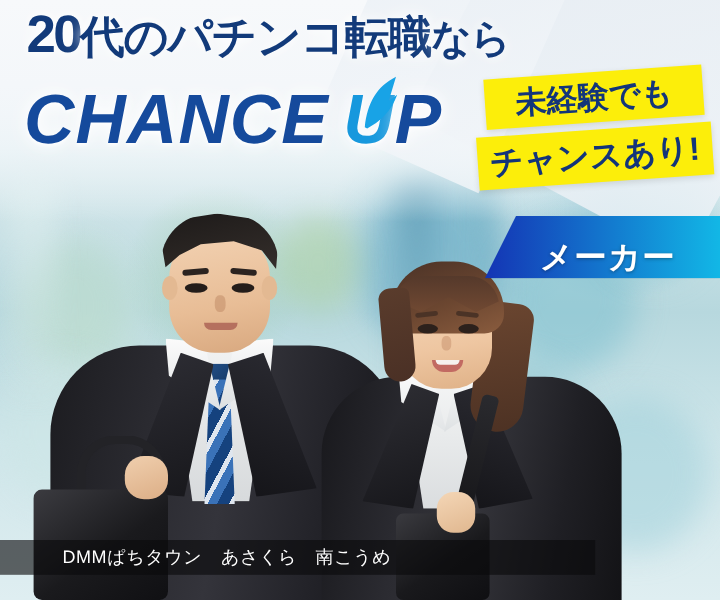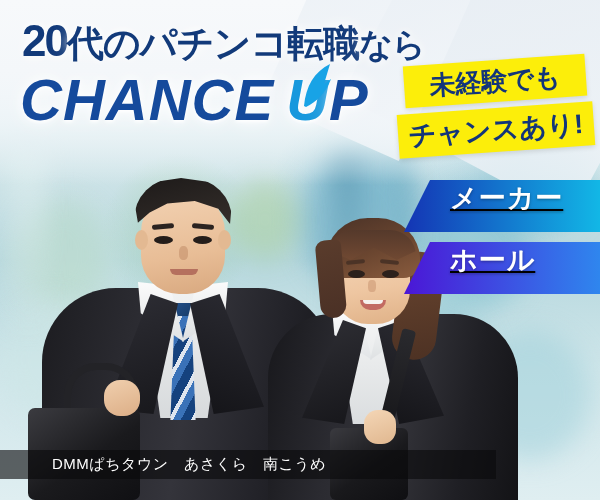--- a/index.html
+++ b/index.html
@@ -194,21 +194,21 @@
   }
   #woman .bag{
     position:absolute;left:62px;bottom:0;width:78px;height:72px;
     background:linear-gradient(145deg,#3a3a3f,#19191c 55%,#0f0f12);
     border-radius:6px;
   }
   #woman .hand{position:absolute;left:96px;bottom:56px;width:32px;height:34px;background:linear-gradient(160deg,#f4d6b6,#e0b78f);border-radius:14px;}
 
   
   .headline{
-    position:absolute;left:22px;top:16px;
+    position:absolute;left:22px;top:4px;
     font-size:37px;font-weight:700;letter-spacing:-1px;
     color:#123a7a;white-space:nowrap;
     text-shadow:0 0 9px rgba(255,255,255,.95),0 0 18px rgba(255,255,255,.8);
   }
   .headline .num{font-size:44px;letter-spacing:-2px;}
   .headline .tail{font-size:33px;}
 
   .chance{
     position:absolute;left:20px;top:66px;white-space:nowrap;
     font-size:58px;font-weight:700;font-style:italic;letter-spacing:1px;
@@ -230,24 +230,23 @@
     display:flex;align-items:center;justify-content:center;
     box-shadow:0 2px 5px rgba(0,0,0,.12);
   }
   .badge .bar1{left:6px;top:2px;width:182px;height:42px;font-size:26px;transform:rotate(-4deg);}
   .badge .bar2{left:0px;top:50px;width:196px;height:44px;font-size:27px;transform:rotate(-4deg);}
 
   
   .cats{position:absolute;left:404px;top:180px;width:196px;}
   .cat{
     position:relative;height:52px;margin-bottom:10px;
-    display:flex;align-items:flex-start;
+    display:flex;align-items:flex-end;
     clip-path:polygon(26px 0,100% 0,100% 100%,0 100%);
     box-shadow:0 2px 6px rgba(0,0,0,.2);
-    text-decoration:underline;
   }
   .cat span{
     color:#fff;font-weight:700;font-size:27px;letter-spacing:1px;
     margin-left:46px;white-space:nowrap;
     text-shadow:0 1px 3px rgba(0,0,0,.35);
   }
 
   
   .credit{
     position:absolute;left:0;top:450px;width:496px;height:29px;
@@ -344,22 +343,19 @@
 
   <div class="badge">
     <div class="bar bar1" style="background: rgb(252, 238, 10); color: rgb(19, 53, 122);">未経験でも</div>
     <div class="bar bar2" style="background: rgb(252, 238, 10); color: rgb(19, 53, 122);">チャンスあり!</div>
   </div>
 
   <div class="cats">
     <div class="cat" id="cat0" style="background: linear-gradient(90deg, rgb(20, 52, 180) 0%, rgb(18, 183, 230) 100%);">
       <span>メーカー</span>
     </div>
-    <div class="cat" id="cat1" style="background: linear-gradient(90deg, rgb(75, 22, 214) 0%, rgb(47, 134, 238) 100%);">
-      <span>ホール</span>
-    </div>
   </div>
 
   <div class="credit">
     <span>DMMぱちタウン　あさくら　南こうめ</span>
   </div>
 
 </div>
 
 </body></html>

